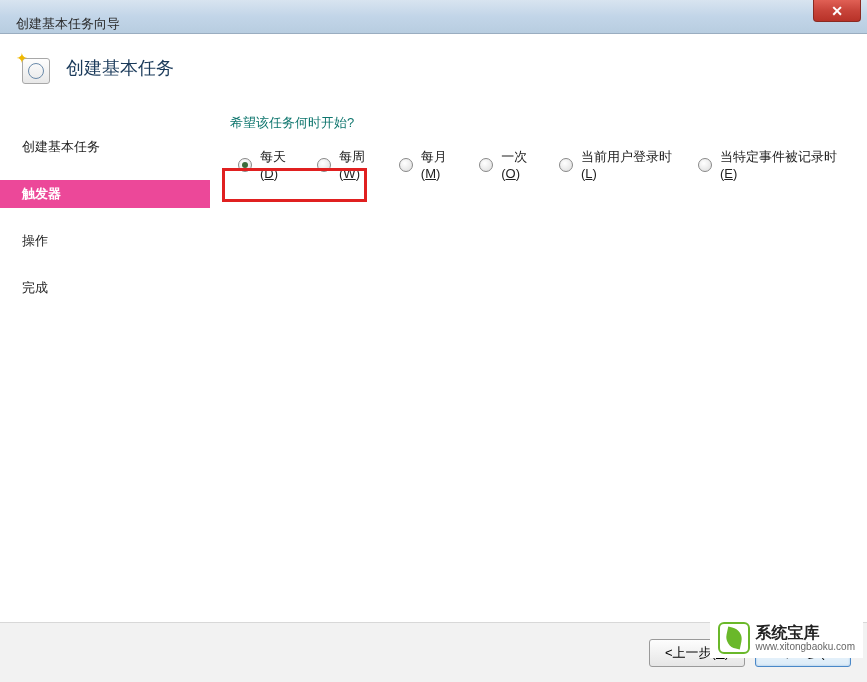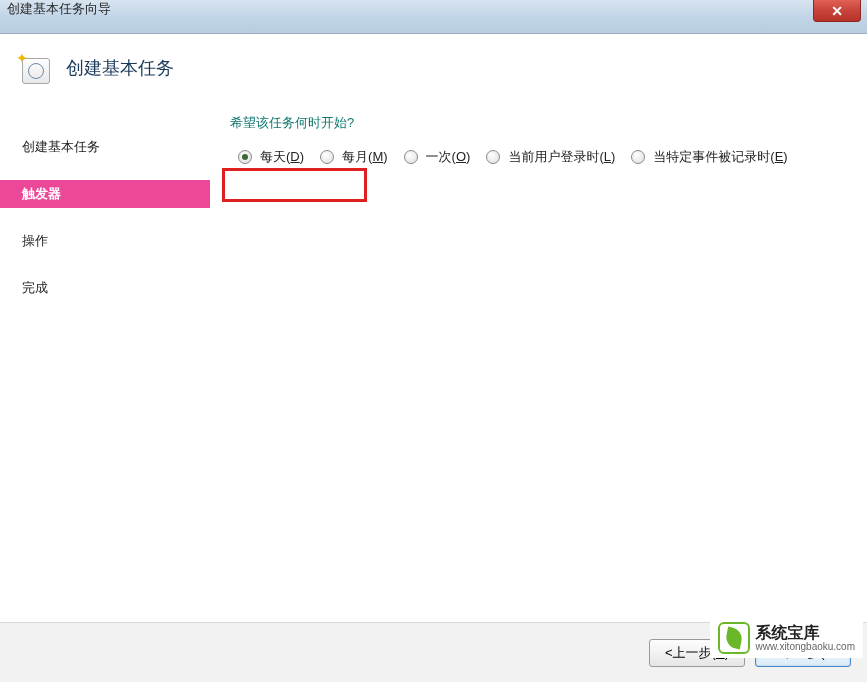--- a/index.html
+++ b/index.html
@@ -10,22 +10,22 @@
       width: 867px;
       height: 682px;
       overflow: hidden;
       position: relative;
     }
     .title-bar {
       height: 34px;
       background: linear-gradient(to bottom, #d8e4f0 0%, #c2d5e8 50%, #b8cde0 100%);
       border-bottom: 1px solid #9aadc0;
       display: flex;
-      align-items: flex-start;
-      padding: 0 7px;
+      align-items: flex-end;
+      padding: 0 16px;
       position: relative;
     }
     .title-text {
       color: #2a2a2a;
       font-size: 13px;
     }
     .close-btn {
       position: absolute;
       right: 6px;
       top: 0;
@@ -256,20 +256,24 @@
       </div>
     <div class="main-panel">
       <div class="prompt-text">希望该任务何时开始?</div>
       <div class="radio-group" id="radio-group">
           <div class="radio-item">
             <div class="radio-btn selected"></div>
             <span class="radio-label">每天(<u>D</u>)</span>
           </div>
           <div class="radio-item">
             <div class="radio-btn"></div>
+            <span class="radio-label">每周(<u>W</u>)</span>
+          </div>
+          <div class="radio-item">
+            <div class="radio-btn"></div>
             <span class="radio-label">每月(<u>M</u>)</span>
           </div>
           <div class="radio-item">
             <div class="radio-btn"></div>
             <span class="radio-label">一次(<u>O</u>)</span>
           </div>
           <div class="radio-item">
             <div class="radio-btn"></div>
             <span class="radio-label">当前用户登录时(<u>L</u>)</span>
           </div>

